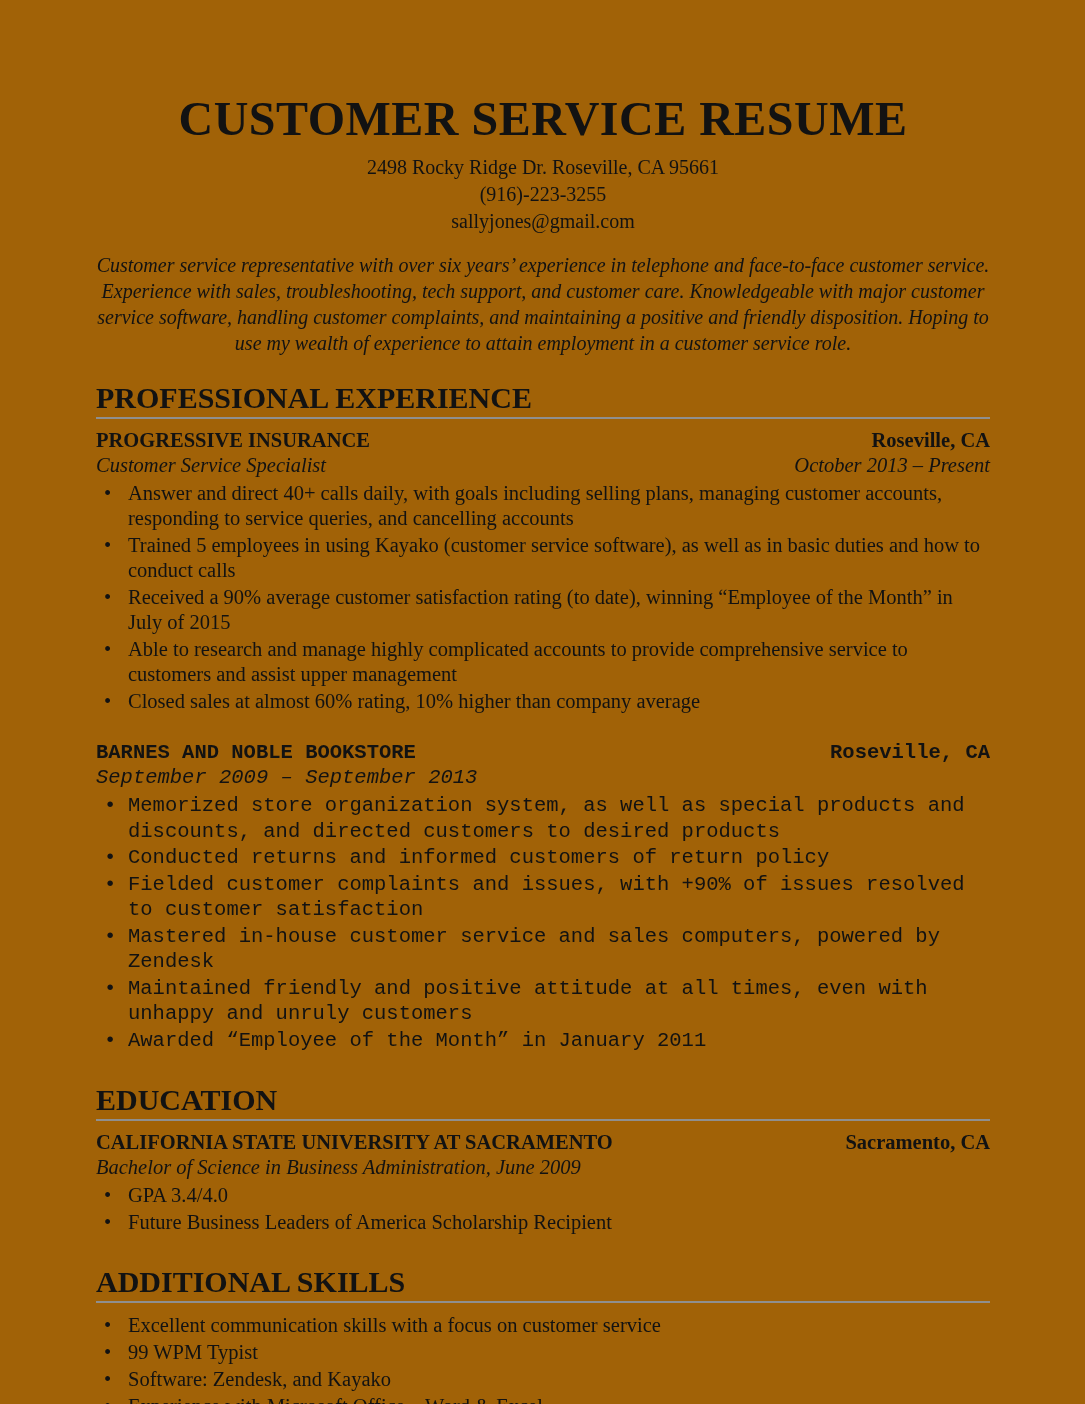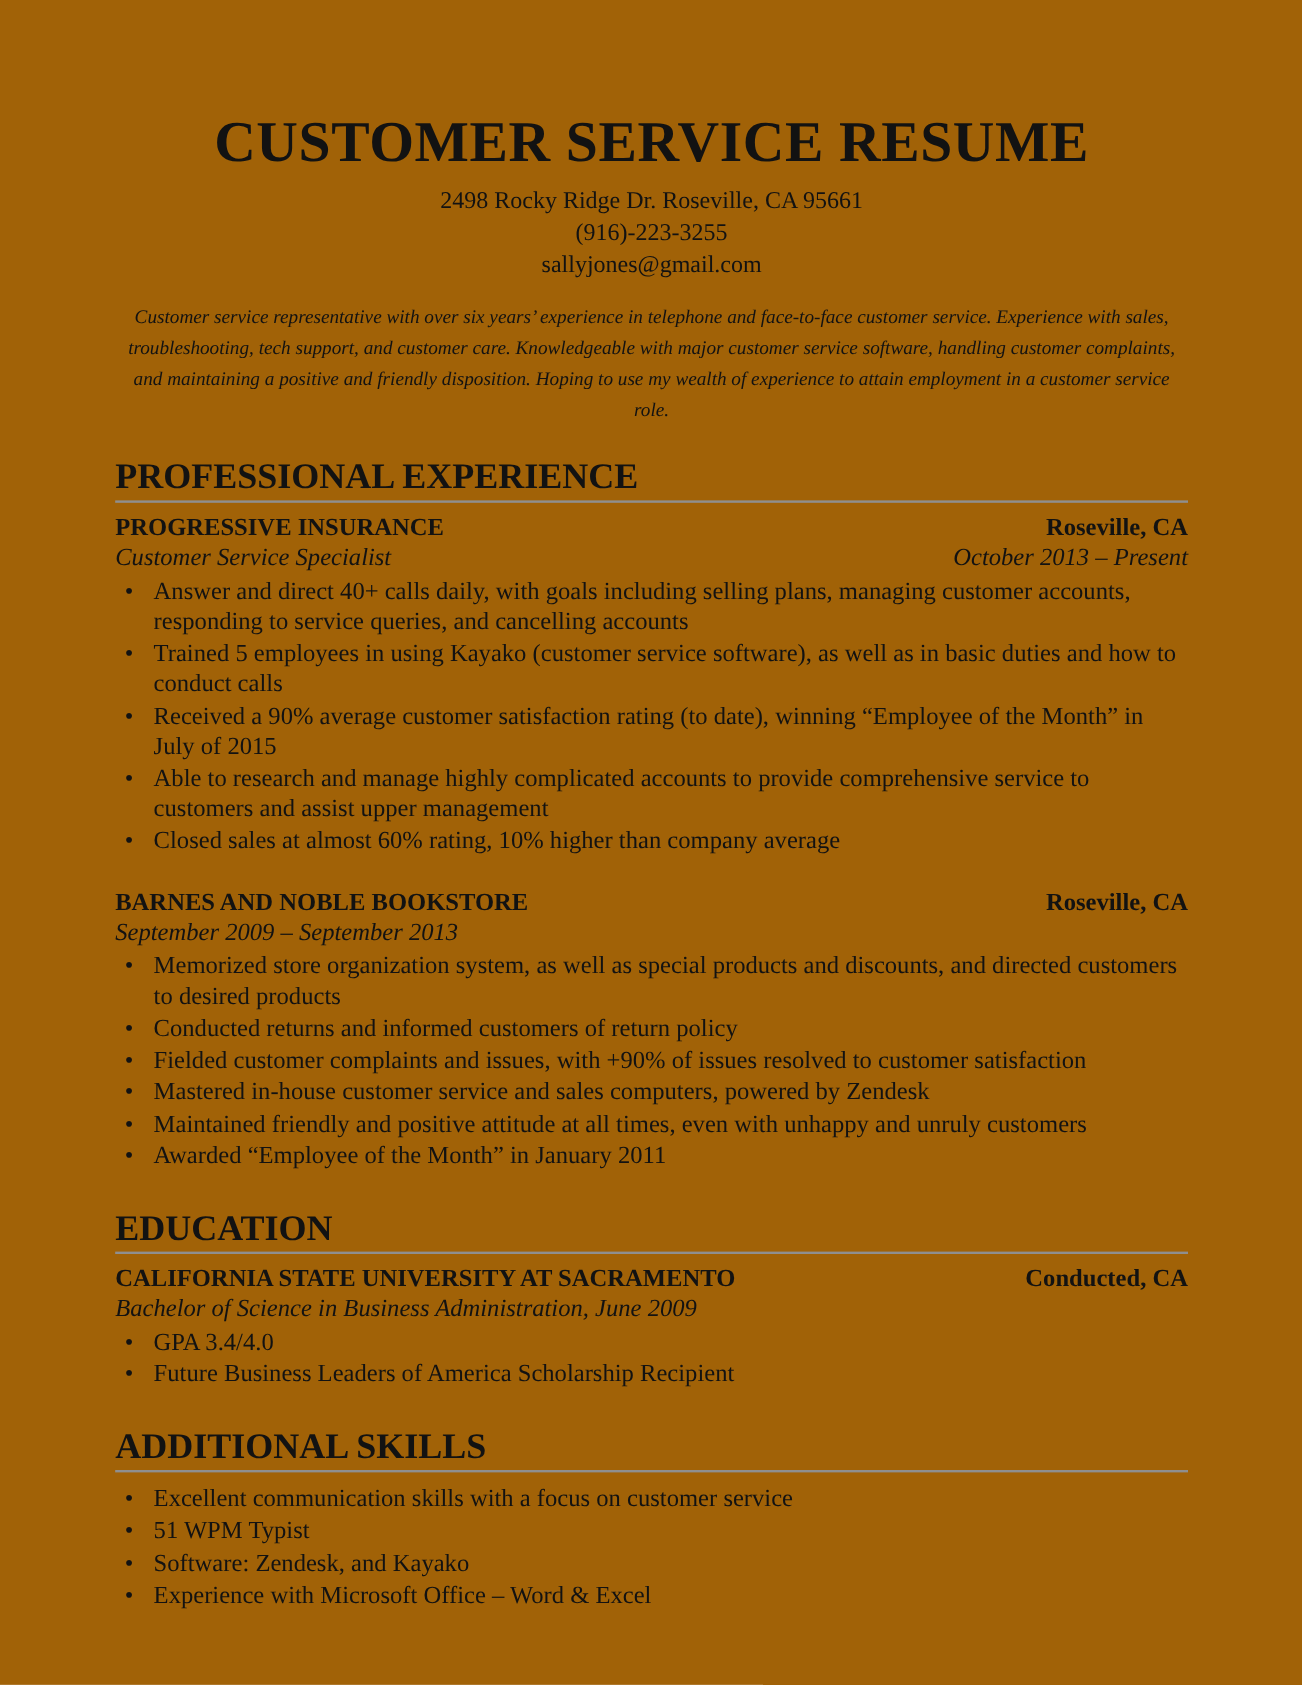--- a/index.html
+++ b/index.html
@@ -26,35 +26,35 @@
     margin: 0 0 8px 0;
     letter-spacing: 0.5px;
   }
   .contact-line {
     font-size: 20px;
     line-height: 27px;
   }
   .summary {
     font-style: italic;
     text-align: center;
-    font-size: 16px;
+    font-size: 20px;
     line-height: 26px;
     margin: 17px 0 0 0;
   }
   h2.section-heading {
     font-size: 30px;
     font-weight: bold;
     line-height: 1.1;
     margin: 30px 0 9px 0;
     padding-bottom: 3px;
     border-bottom: 2px solid #8f8f8f;
   }
   h2.section-heading.first { margin-top: 25px; }
   .entry { margin-top: 0; }
-  .entry + .entry { margin-top: 26px; }
+  .entry + .entry { margin-top: 26px; font-family: Liberation Mono, monospace; }
   .entry-head, .entry-sub {
     display: flex;
     justify-content: space-between;
     font-size: 20.5px;
     line-height: 25px;
   }
   .entry-head { font-weight: bold; }
   .entry-sub { font-style: italic; justify-content: space-between; }
   ul.bullets {
     list-style: none;
@@ -129,36 +129,36 @@
       </ul>
     </div>
   </section>
 
   <section>
     <h2 class="section-heading">EDUCATION</h2>
 
     <div class="entry">
       <div class="entry-head">
         <span>CALIFORNIA STATE UNIVERSITY AT SACRAMENTO</span>
-        <span>Conducted, CA</span>
+        <span>Sacramento, CA</span>
       </div>
       <div class="entry-sub">
         <span>Bachelor of Science in Business Administration, June 2009</span>
         <span></span>
       </div>
       <ul class="bullets">
         <li>GPA 3.4/4.0</li>
         <li>Future Business Leaders of America Scholarship Recipient</li>
       </ul>
     </div>
   </section>
 
   <section>
     <h2 class="section-heading">ADDITIONAL SKILLS</h2>
     <ul class="bullets skills">
       <li>Excellent communication skills with a focus on customer service</li>
-      <li>51 WPM Typist</li>
+      <li>99 WPM Typist</li>
       <li>Software: Zendesk, and Kayako</li>
       <li>Experience with Microsoft Office – Word &amp; Excel</li>
     </ul>
   </section>
 
 </div>
 
 </body></html>

